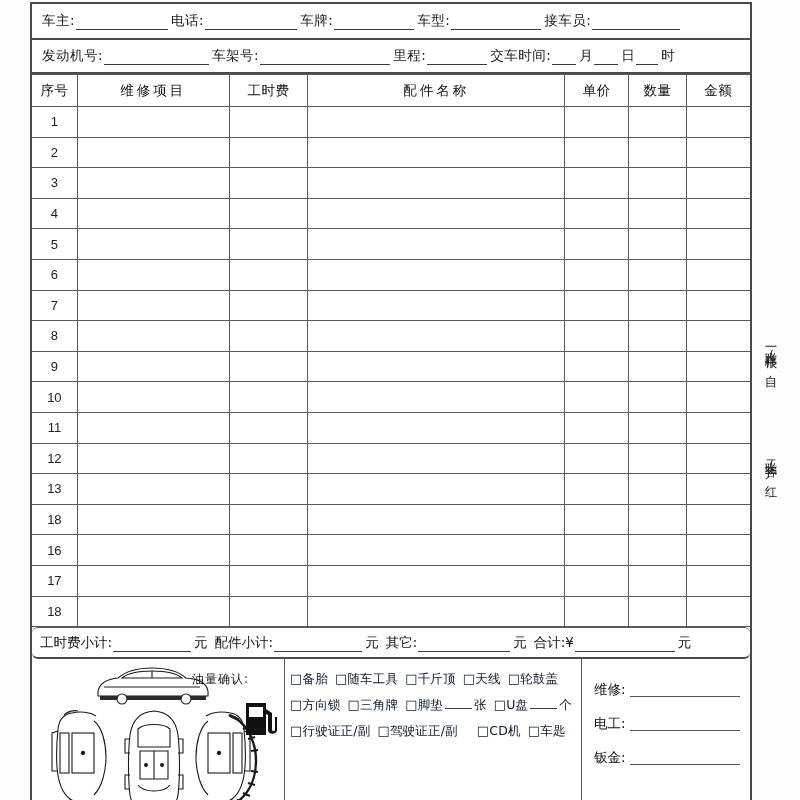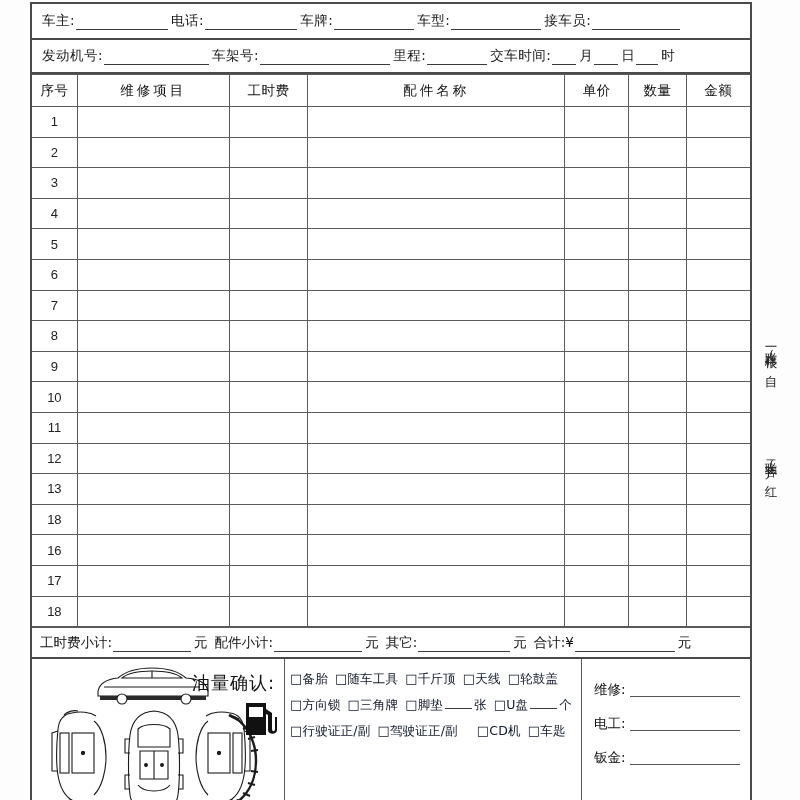--- a/index.html
+++ b/index.html
@@ -80,20 +80,21 @@
     box-sizing: border-box;
     height: 32px;
     border-bottom: 2px solid #4a4a4a;
     border-top: 1.4px solid #5a5a5a;
     display: flex;
     align-items: center;
     padding-left: 8px;
     font-size: 13.5px;
     color: #111;
     white-space: nowrap;
+    border-radius: 6px;
   }
 
   
   #bottom {
     display: flex;
     height: 152px;
   }
   #panel-car {
     width: 253px;
     box-sizing: border-box;
@@ -139,21 +140,21 @@
     flex: 1;
     border-bottom: 1.6px solid #555;
     height: 12px;
     margin-left: 4px;
     margin-right: 10px;
   }
   
   #fuel-label {
     position: absolute;
     left: 160px; top: 12px;
-    font-size: 18px;
+    font-size: 12px;
     color: #111;
     letter-spacing: 1px;
     white-space: nowrap;
   }
   
   .vstrip {
     position: absolute;
     left: 757px;
     width: 22px;
     font-size: 12.5px;

